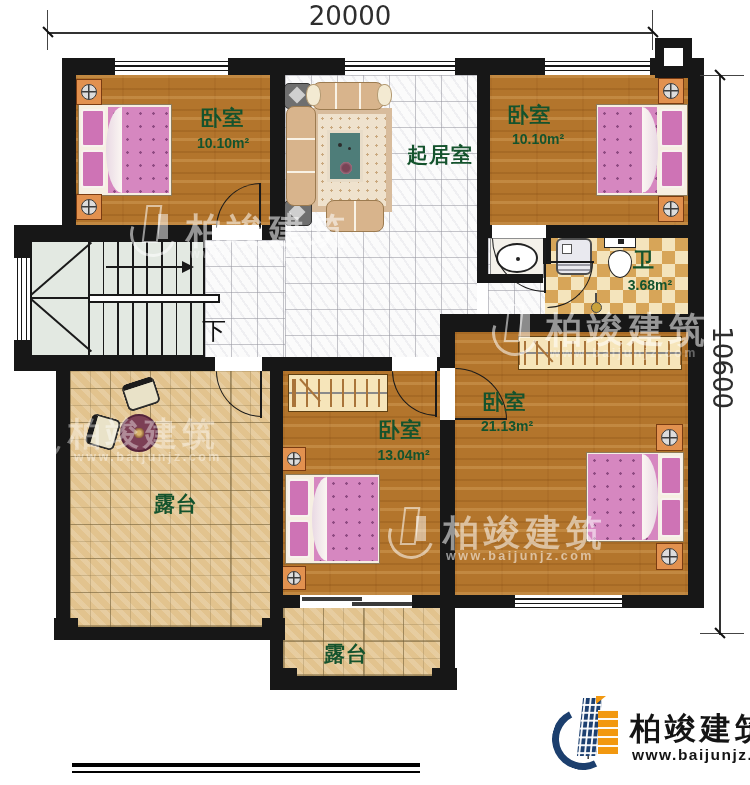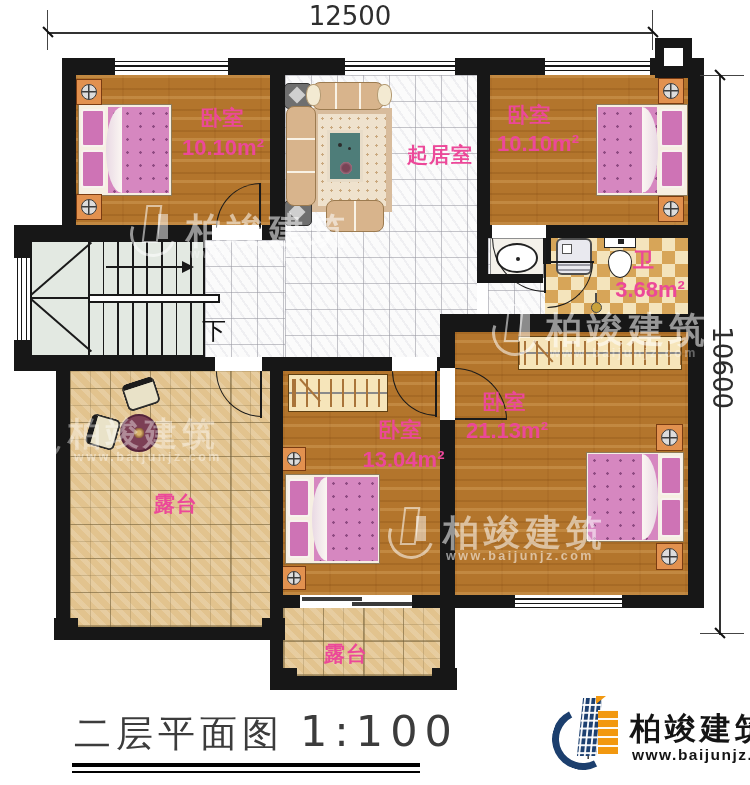--- a/index.html
+++ b/index.html
@@ -20,23 +20,23 @@
     background-size:26px 26px,26px 26px,auto;}
   .terr{position:absolute;background-color:#e2c38e;
     background-image:repeating-linear-gradient(0deg,rgba(120,100,60,.5) 0 1.5px,transparent 1.5px 34px),
                      repeating-linear-gradient(90deg,rgba(120,100,60,.5) 0 1.5px,transparent 1.5px 40px),
                      repeating-linear-gradient(0deg,rgba(120,100,60,.25) 0 1px,transparent 1px 17px),
                      repeating-linear-gradient(90deg,rgba(120,100,60,.25) 0 1px,transparent 1px 20px),
                      repeating-linear-gradient(45deg,rgba(255,255,255,.16) 0 5px,transparent 5px 11px);}
   .chk{position:absolute;background:repeating-conic-gradient(#f4e4bc 0% 25%,#d7a558 0% 50%) 0 0/26px 26px;}
   .stairbg{position:absolute;background:#e3e9e2;border:2px solid #171717;box-sizing:border-box;}
   .tread{position:absolute;background-image:repeating-linear-gradient(90deg,#1a1a1a 0 1.8px,transparent 1.8px 14.6px);}
-  .lbl{position:absolute;color:#ec4899;font-weight:700;text-align:center;line-height:1.1;}
+  .lbl{position:absolute;color:#14532d;font-weight:700;text-align:center;line-height:1.1;}
   .rname{font-size:21px;letter-spacing:1px;}
-  .rarea{font-size:22px;}
+  .rarea{font-size:14px;}
   .cad{font-family:"DejaVu Sans",sans-serif;color:#2e2e2e;font-weight:400;}
   .arc{position:absolute;border:1.6px solid transparent;box-sizing:border-box;}
   .arc-tl{border-top-left-radius:100% 100%;border-top-color:#1a1a1a;border-left-color:#1a1a1a;}
   .arc-bl{border-bottom-left-radius:100% 100%;border-bottom-color:#1a1a1a;border-left-color:#1a1a1a;}
   .arc-br{border-bottom-right-radius:100% 100%;border-bottom-color:#1a1a1a;border-right-color:#1a1a1a;}
   .arc-tr{border-top-right-radius:100% 100%;border-top-color:#1a1a1a;border-right-color:#1a1a1a;}
   .leaf{position:absolute;background:#1a1a1a;}
   .bed{position:absolute;background:#f6efe2;border:1.5px solid #8d7b5a;box-sizing:border-box;}
   .pillow{position:absolute;background:#ce73b5;border:2px solid #f8f2ee;border-radius:3px;box-sizing:border-box;}
   .blank{position:absolute;background-color:#d687c0;
@@ -304,32 +304,29 @@
       </div>
     <div class="wmtxt abs" style="left:52px;top:6px;font-size:33px;">柏竣建筑</div>
     <div class="wmurl abs" style="left:58px;top:44px;">www.baijunjz.com</div>
   </div>
 
   <div class="abs" style="left:47px;top:10px;width:1px;height:40px;background:#444;"></div>
   <div class="abs" style="left:652px;top:10px;width:1px;height:40px;background:#444;"></div>
   <div class="abs" style="left:47px;top:32px;width:606px;height:1.6px;background:#333;"></div>
   <div class="abs" style="left:41px;top:31px;width:14px;height:2px;background:#111;transform:rotate(45deg);"></div>
   <div class="abs" style="left:646px;top:31px;width:14px;height:2px;background:#111;transform:rotate(45deg);"></div>
-  <div class="lbl cad" style="left:290px;top:2px;width:120px;font-size:26px;font-weight:400;">12500</div>
+  <div class="lbl cad" style="left:290px;top:2px;width:120px;font-size:26px;font-weight:400;">20000</div>
 
   <div class="abs" style="left:700px;top:75px;width:44px;height:1px;background:#444;"></div>
   <div class="abs" style="left:700px;top:633px;width:44px;height:1px;background:#444;"></div>
   <div class="abs" style="left:719px;top:75px;width:1.6px;height:560px;background:#333;"></div>
   <div class="abs" style="left:713px;top:74px;width:14px;height:2px;background:#111;transform:rotate(45deg);"></div>
   <div class="abs" style="left:713px;top:632px;width:14px;height:2px;background:#111;transform:rotate(45deg);"></div>
   <div class="lbl cad" style="left:692px;top:342px;width:60px;font-size:26px;font-weight:400;transform:rotate(90deg);">10600</div>
 
-  <div class="abs cad" style="left:74px;top:706px;font-size:37px;letter-spacing:5px;color:#3c3c3c;">
-    <span>二层平面图</span><span style="font-size:43px;letter-spacing:7px;margin-left:16px;">1:100</span>
-  </div>
   <div class="abs" style="left:72px;top:763px;width:348px;height:4px;background:#000;"></div>
   <div class="abs" style="left:72px;top:771px;width:348px;height:1.6px;background:#000;"></div>
 
   <div class="abs cad" style="left:580px;top:740px;font-size:17px;color:#111;z-index:1;">平</div>
 
   <div class="abs" style="left:552px;top:696px;width:196px;height:86px;z-index:2;">
     <div class="abs" style="left:0;top:0;width:76px;height:84px;">
       <div class="abs" style="left:0;top:12px;width:62px;height:62px;border:7px solid transparent;border-left-color:#1c3f6e;border-bottom-color:#1c3f6e;border-radius:50%;transform:rotate(18deg);box-sizing:border-box;"></div>
       <div class="abs" style="left:28px;top:2px;width:19px;height:58px;background:#1d4070;transform:skewX(-6deg);background-image:repeating-linear-gradient(0deg,transparent 0 6px,rgba(255,255,255,.95) 6px 8px),repeating-linear-gradient(90deg,transparent 0 4px,rgba(255,255,255,.95) 4px 5.5px);background-size:60% 100%;background-position:3px 4px;background-repeat:repeat;"></div>
       <div class="abs" style="left:46px;top:14px;width:20px;height:44px;background:#f2980f;background-image:repeating-linear-gradient(0deg,transparent 0 7px,rgba(255,255,255,.95) 7px 9px);"></div>

